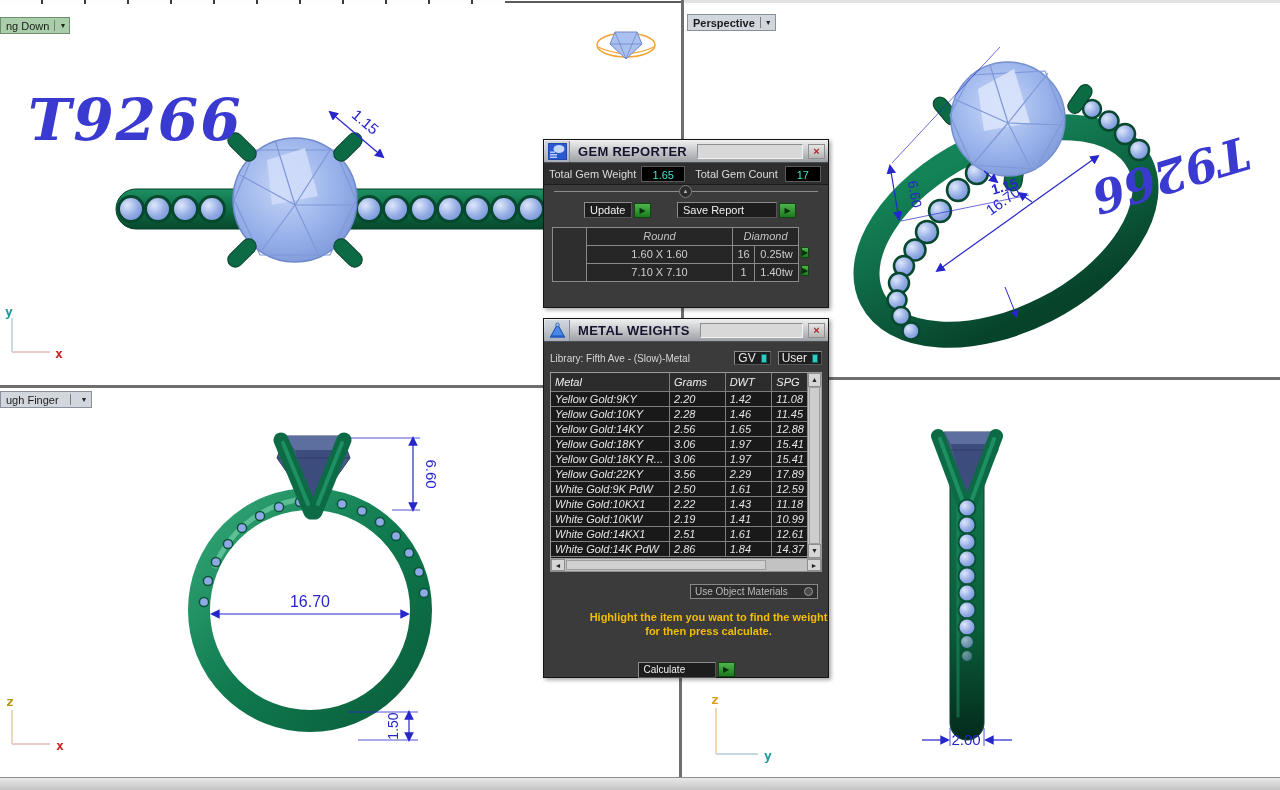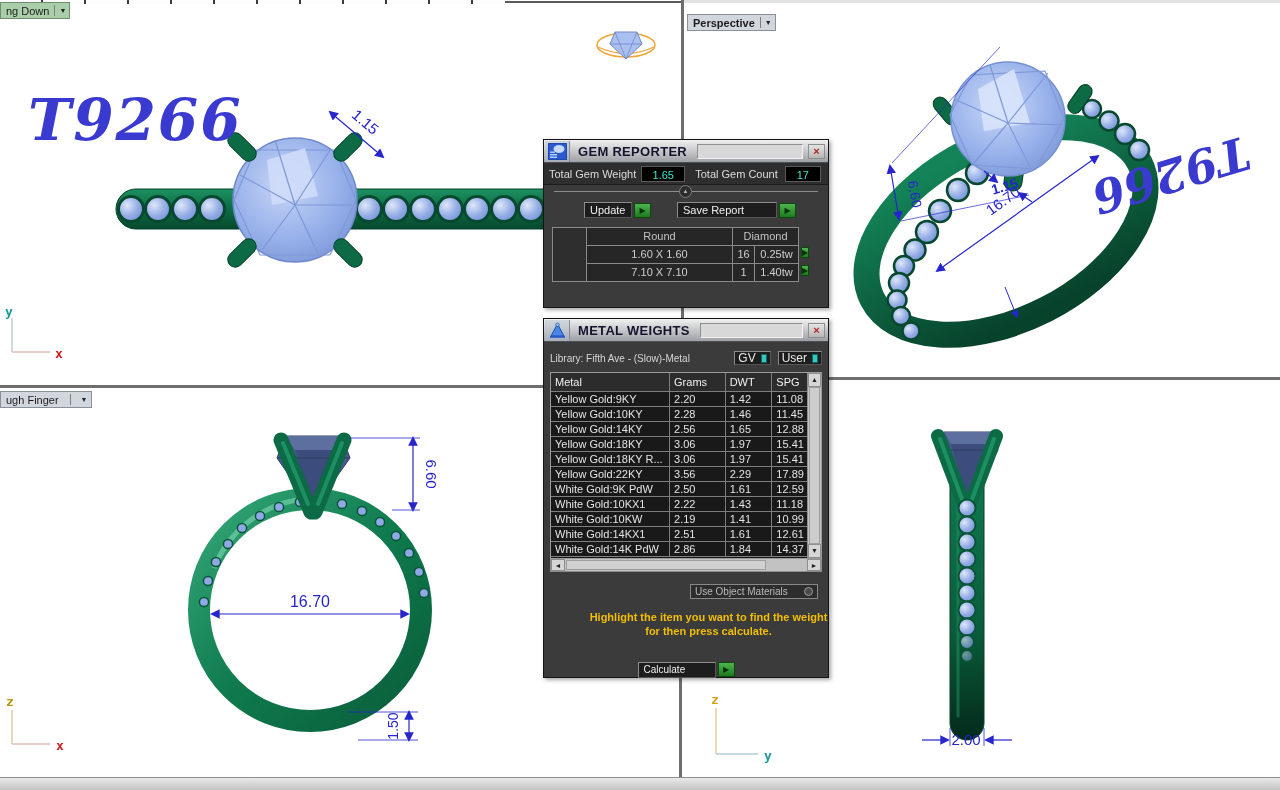--- a/index.html
+++ b/index.html
@@ -70,39 +70,39 @@
   .green-btn { width:17px; height:15px; margin-left:2px; background:linear-gradient(#4db44d,#1e791e);
              border:1px solid #0d470d; color:#06300a; font-size:8px; line-height:13px;
              text-align:center; cursor:default; }
   #update-field { width:48px; }
   #save-field { width:100px; margin-left:26px; }
 
   #gem-table { display:grid; grid-template-columns:34px 146px 22px 44px 17px;
              grid-auto-rows:18px; margin:7px 0 0 9px; color:#cfcfcf; }
   .gcell { border:1px solid #8a8a8a; background:#262626; text-align:center; line-height:16px;
              margin:-1px 0 0 -1px; overflow:hidden; }
-  .gcell.hdr { color:#c2c2c2; }
+  .gcell.hdr { color:#c2c2c2;font-style:italic; }
   #gem-img-cell { grid-row:1 / span 3; grid-column:1; display:flex; align-items:center;
              justify-content:center; background:#2e2e2e; }
   .gem-preview { width:26px; height:21px; border-radius:50%; transform:rotate(-14deg);
              background:radial-gradient(circle at 32% 68%, #ffffff, #ccd6f4 28%, #8violet 0),
              radial-gradient(circle at 32% 62%, #f4f8ff, #b9c6ee 35%, #7d8cd6 65%, #454f9e 90%); }
   .arrow-cell { border:none; background:transparent; margin:-1px 0 0 1px; }
 
   
   .mw-library { display:flex; align-items:center; margin:8px 6px 6px 6px; height:16px; }
   #library-label { font-size:10px; color:#d6d6d6; flex:1; }
   .tgl-btn { display:flex; align-items:center; height:14px; background:#1d1d1d; border:1px solid #555;
              border-top-color:#8c8c8c; border-left-color:#8c8c8c; color:#e8e8e8; font-size:12px;
              padding:0 3px; margin-left:7px; }
   .tgl-ind { width:6px; height:9px; background:#35c8c0; border:1px solid #0c6a66; margin-left:5px; }
 
   #metal-table-wrap { position:relative; margin:0 6px; height:187px; border:1px solid #9a9a9a;
              background:#191919; overflow:hidden; }
-  .mrow { display:flex; height:15px; border-bottom:1px solid #7e7e7e; background:#191919; }
+  .mrow { display:flex; height:15px; border-bottom:1px solid #7e7e7e; background:#191919;font-style:italic; }
   .mrow.mhdr { height:19px; background:#2c2c2c; }
   .mrow:last-child { border-bottom:none; }
   .mc { border-right:1px solid #7e7e7e; padding:0 4px; line-height:14px; color:#e4e4e4;
              white-space:nowrap; overflow:hidden; }
   .mhdr .mc { line-height:18px; color:#f0f0f0; }
   .mc1 { width:120px; } .mc2 { width:56px; } .mc3 { width:47px; } .mc4 { width:49px; border-right:none; }
 
   #v-scrollbar { position:absolute; right:0; top:0; bottom:0; width:14px; background:#c2c2c2;
              border-left:1px solid #8e8e8e; display:flex; flex-direction:column; }
   .sb-btn { height:14px; background:#d6d6d6; border:1px solid #8e8e8e; font-size:7px;
@@ -218,21 +218,21 @@
       <text class="modeltxt" x="28" y="140" font-size="58" letter-spacing="2">T9266</text>
 
       <g>
         <line x1="12" y1="318" x2="12" y2="352" stroke="#ccd9de" stroke-width="2"></line>
         <line x1="12" y1="352" x2="50" y2="352" stroke="#e8cccc" stroke-width="2"></line>
         <text class="axistxt" x="5" y="316" fill="#1c9a9a">y</text>
         <text class="axistxt" x="55" y="358" fill="#cc2222">x</text>
       </g>
     </svg>
 
-    <div class="vp-dropdown dd-green" style="left:0;top:2px;">
+    <div class="vp-dropdown dd-green" style="left:0;top:17px;">
       <span>ng Down</span>
       <span class="dd-sep"></span>
       <span class="dd-arrow">▼</span>
     </div>
   </div>
 
   <div class="viewport" id="vp-tr">
     <div id="tr-top-strip"></div>
 
     <svg class="vp-svg" width="596" height="377" viewBox="0 0 596 377" style="top:3px">

